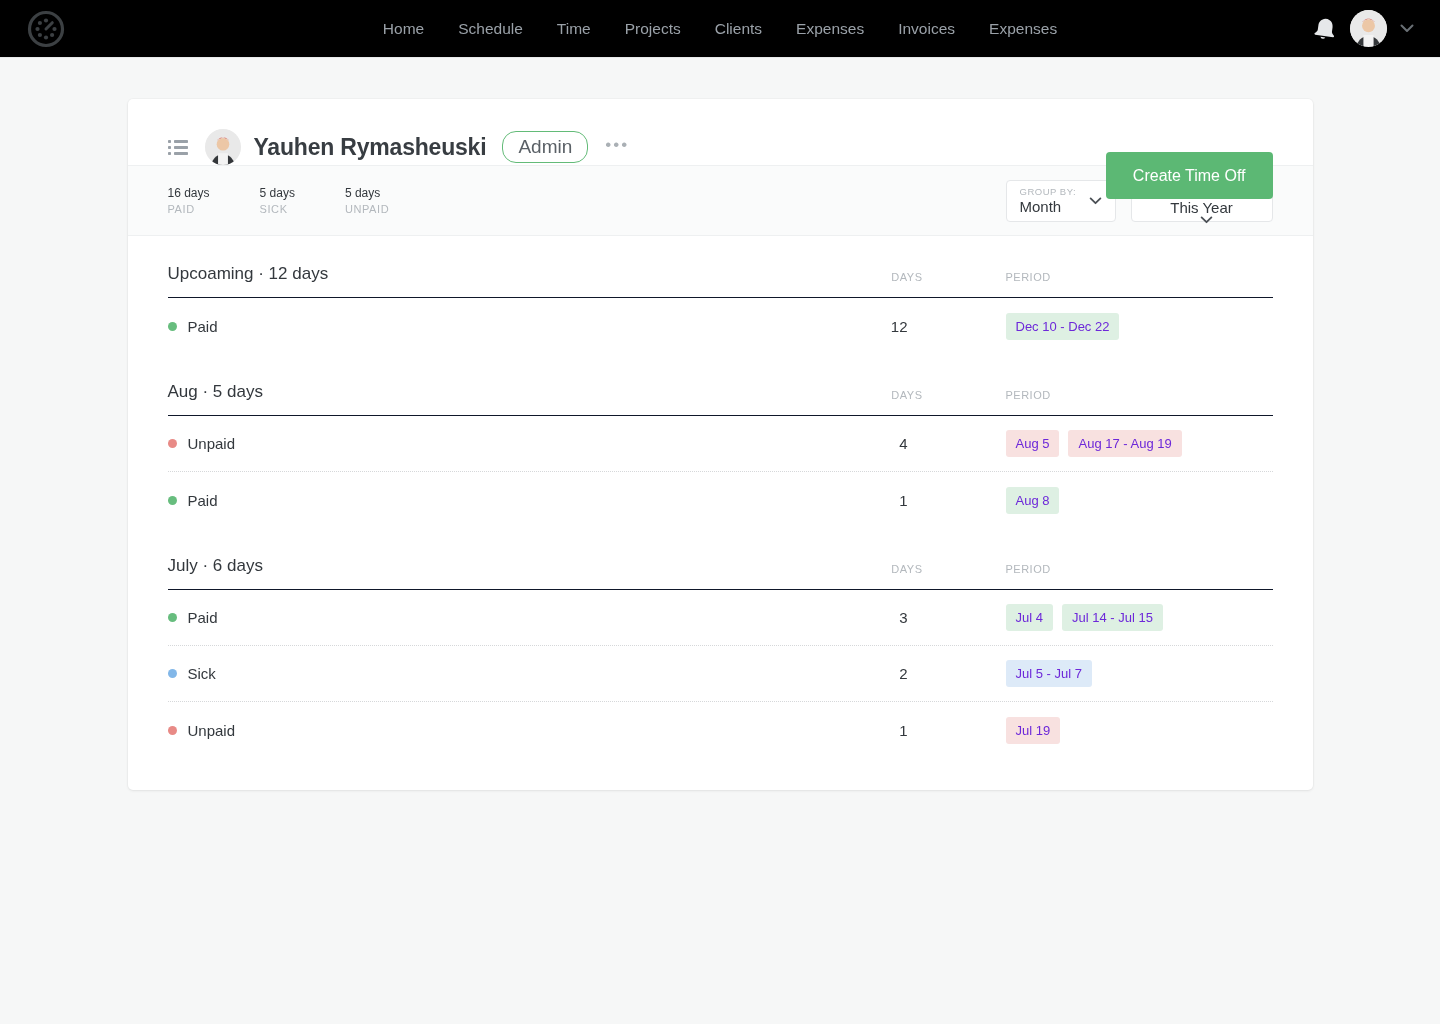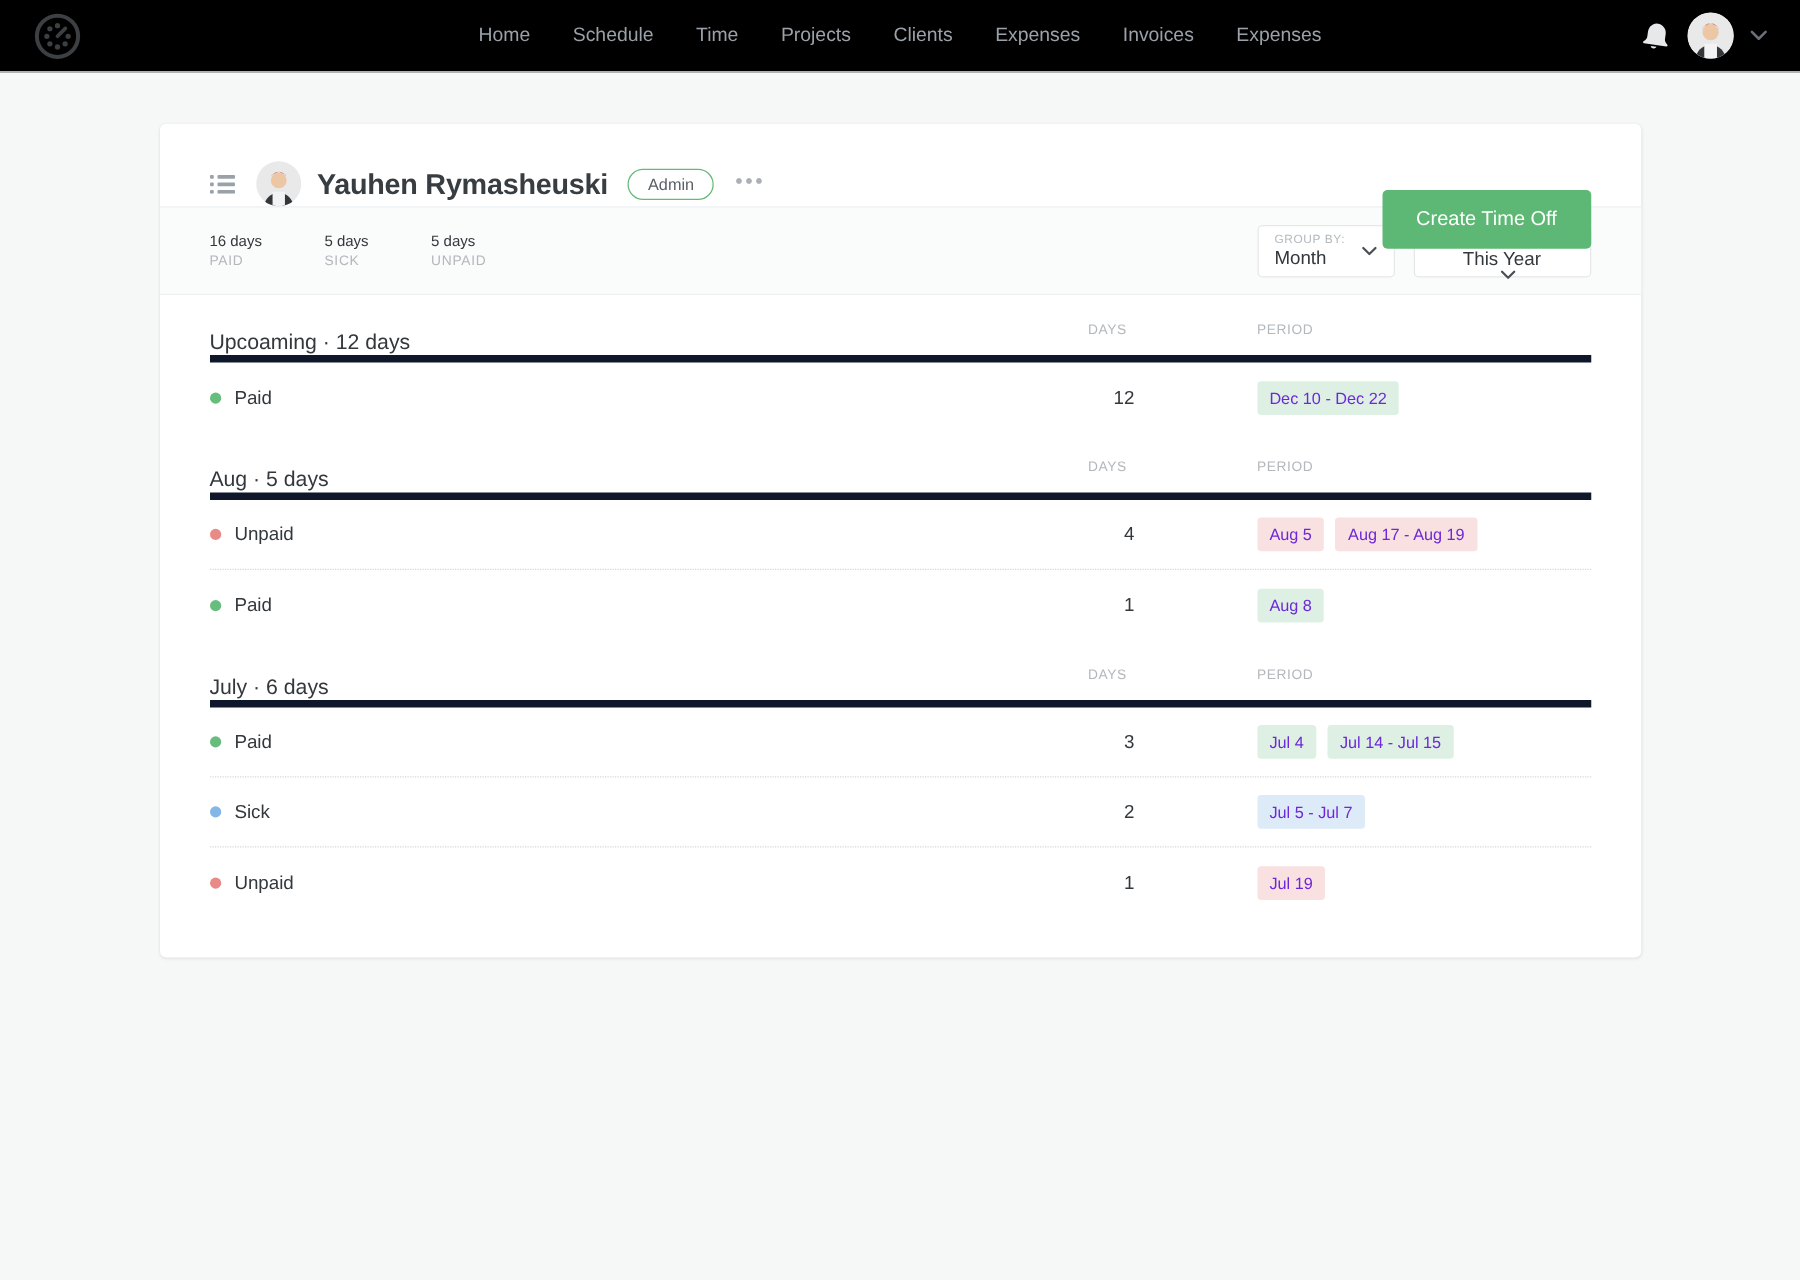--- a/index.html
+++ b/index.html
@@ -36,21 +36,21 @@
     width:1185px; margin:41px auto 0; background:#fff; border-radius:5px;
     box-shadow:0 1px 3px rgba(0,0,0,.07), 0 0 0 1px rgba(0,0,0,.02);
   }
   .card-header { padding:30px 40px 0; position:relative; }
   .title-row { display:flex; align-items:center; }
   .list-icon { margin-right:17px; display:flex; cursor:pointer; }
   .avatar.header-avatar { width:36px; height:36px; margin-right:13px; }
   .member-name { font-size:23px; font-weight:700; color:#383d42; letter-spacing:-.2px; }
   .admin-badge {
     margin-left:16px; border:1px solid #63bb78; border-radius:14px;
-    padding:4px 15px; font-size:13px; color:#5a6066; background:#fff;
+    padding:4px 15px; font-size:19px; color:#5a6066; background:#fff;
   }
   .more-dots { margin-left:17px; color:#aab0b5; font-size:17px; letter-spacing:2px; cursor:pointer; line-height:1; padding-bottom:6px;}
   .create-btn {
     position:absolute; right:40px; top:53px;
     background:#5cb874; border:none; border-radius:4px; cursor:pointer;
     color:#fff; font-size:16px; font-family:inherit; padding:0 27px; height:47px;
   }
   .tabs { display:flex; gap:56px; margin-top:27px; }
   .tab { font-size:16px; color:#9aa1a8; padding-bottom:15px; cursor:pointer; border-bottom:3px solid transparent; }
   .tab.active { color:#33383d; border-bottom-color:#4db06a; }
@@ -72,24 +72,24 @@
   }
   .filter-box.groupby { width:110px; }
   .filter-box.period { width:142px;flex-direction:column; }
   .filter-label { font-size:9.5px; color:#b3b8bd; letter-spacing:.5px; text-transform:uppercase; }
   .filter-value { font-size:15px; color:#33383d; margin-top:1px; }
   .filter-caret { display:flex; margin-left:10px; }
 
   
   .list { padding:0 40px 32px; }
   .section { padding-top:28px; }
-  .section-head { position:relative; border-bottom:6px solid #0f172a; }
+  .section-head { position:relative; padding-bottom:13px; border-bottom:1px solid #0f172a; }
   .section-title { font-size:17px; color:#33383d; font-weight:400; }
   .col-label { position:absolute; bottom:14px; font-size:11px; color:#b3b8bd; letter-spacing:.5px; }
-  .col-days { right:371px; }
+  .col-days { right:350px; }
   .col-period { left:838px; }
   .row { position:relative; height:56px; display:flex; align-items:center; border-bottom:1px dotted #d6d8da; cursor:pointer; }
   .row:last-child { border-bottom:none; }
   .dot { width:9px; height:9px; border-radius:50%; margin-right:11px; flex:none; }
   .dot.green { background:#67bd7e; }
   .dot.red { background:#e88a86; }
   .dot.blue { background:#82b7e8; }
   .row-label { font-size:15px; color:#33383d; }
   .row-days { position:absolute; right:365px; font-size:15px; color:#33383d; }
   .badges { position:absolute; left:838px; display:flex; gap:9px; }

